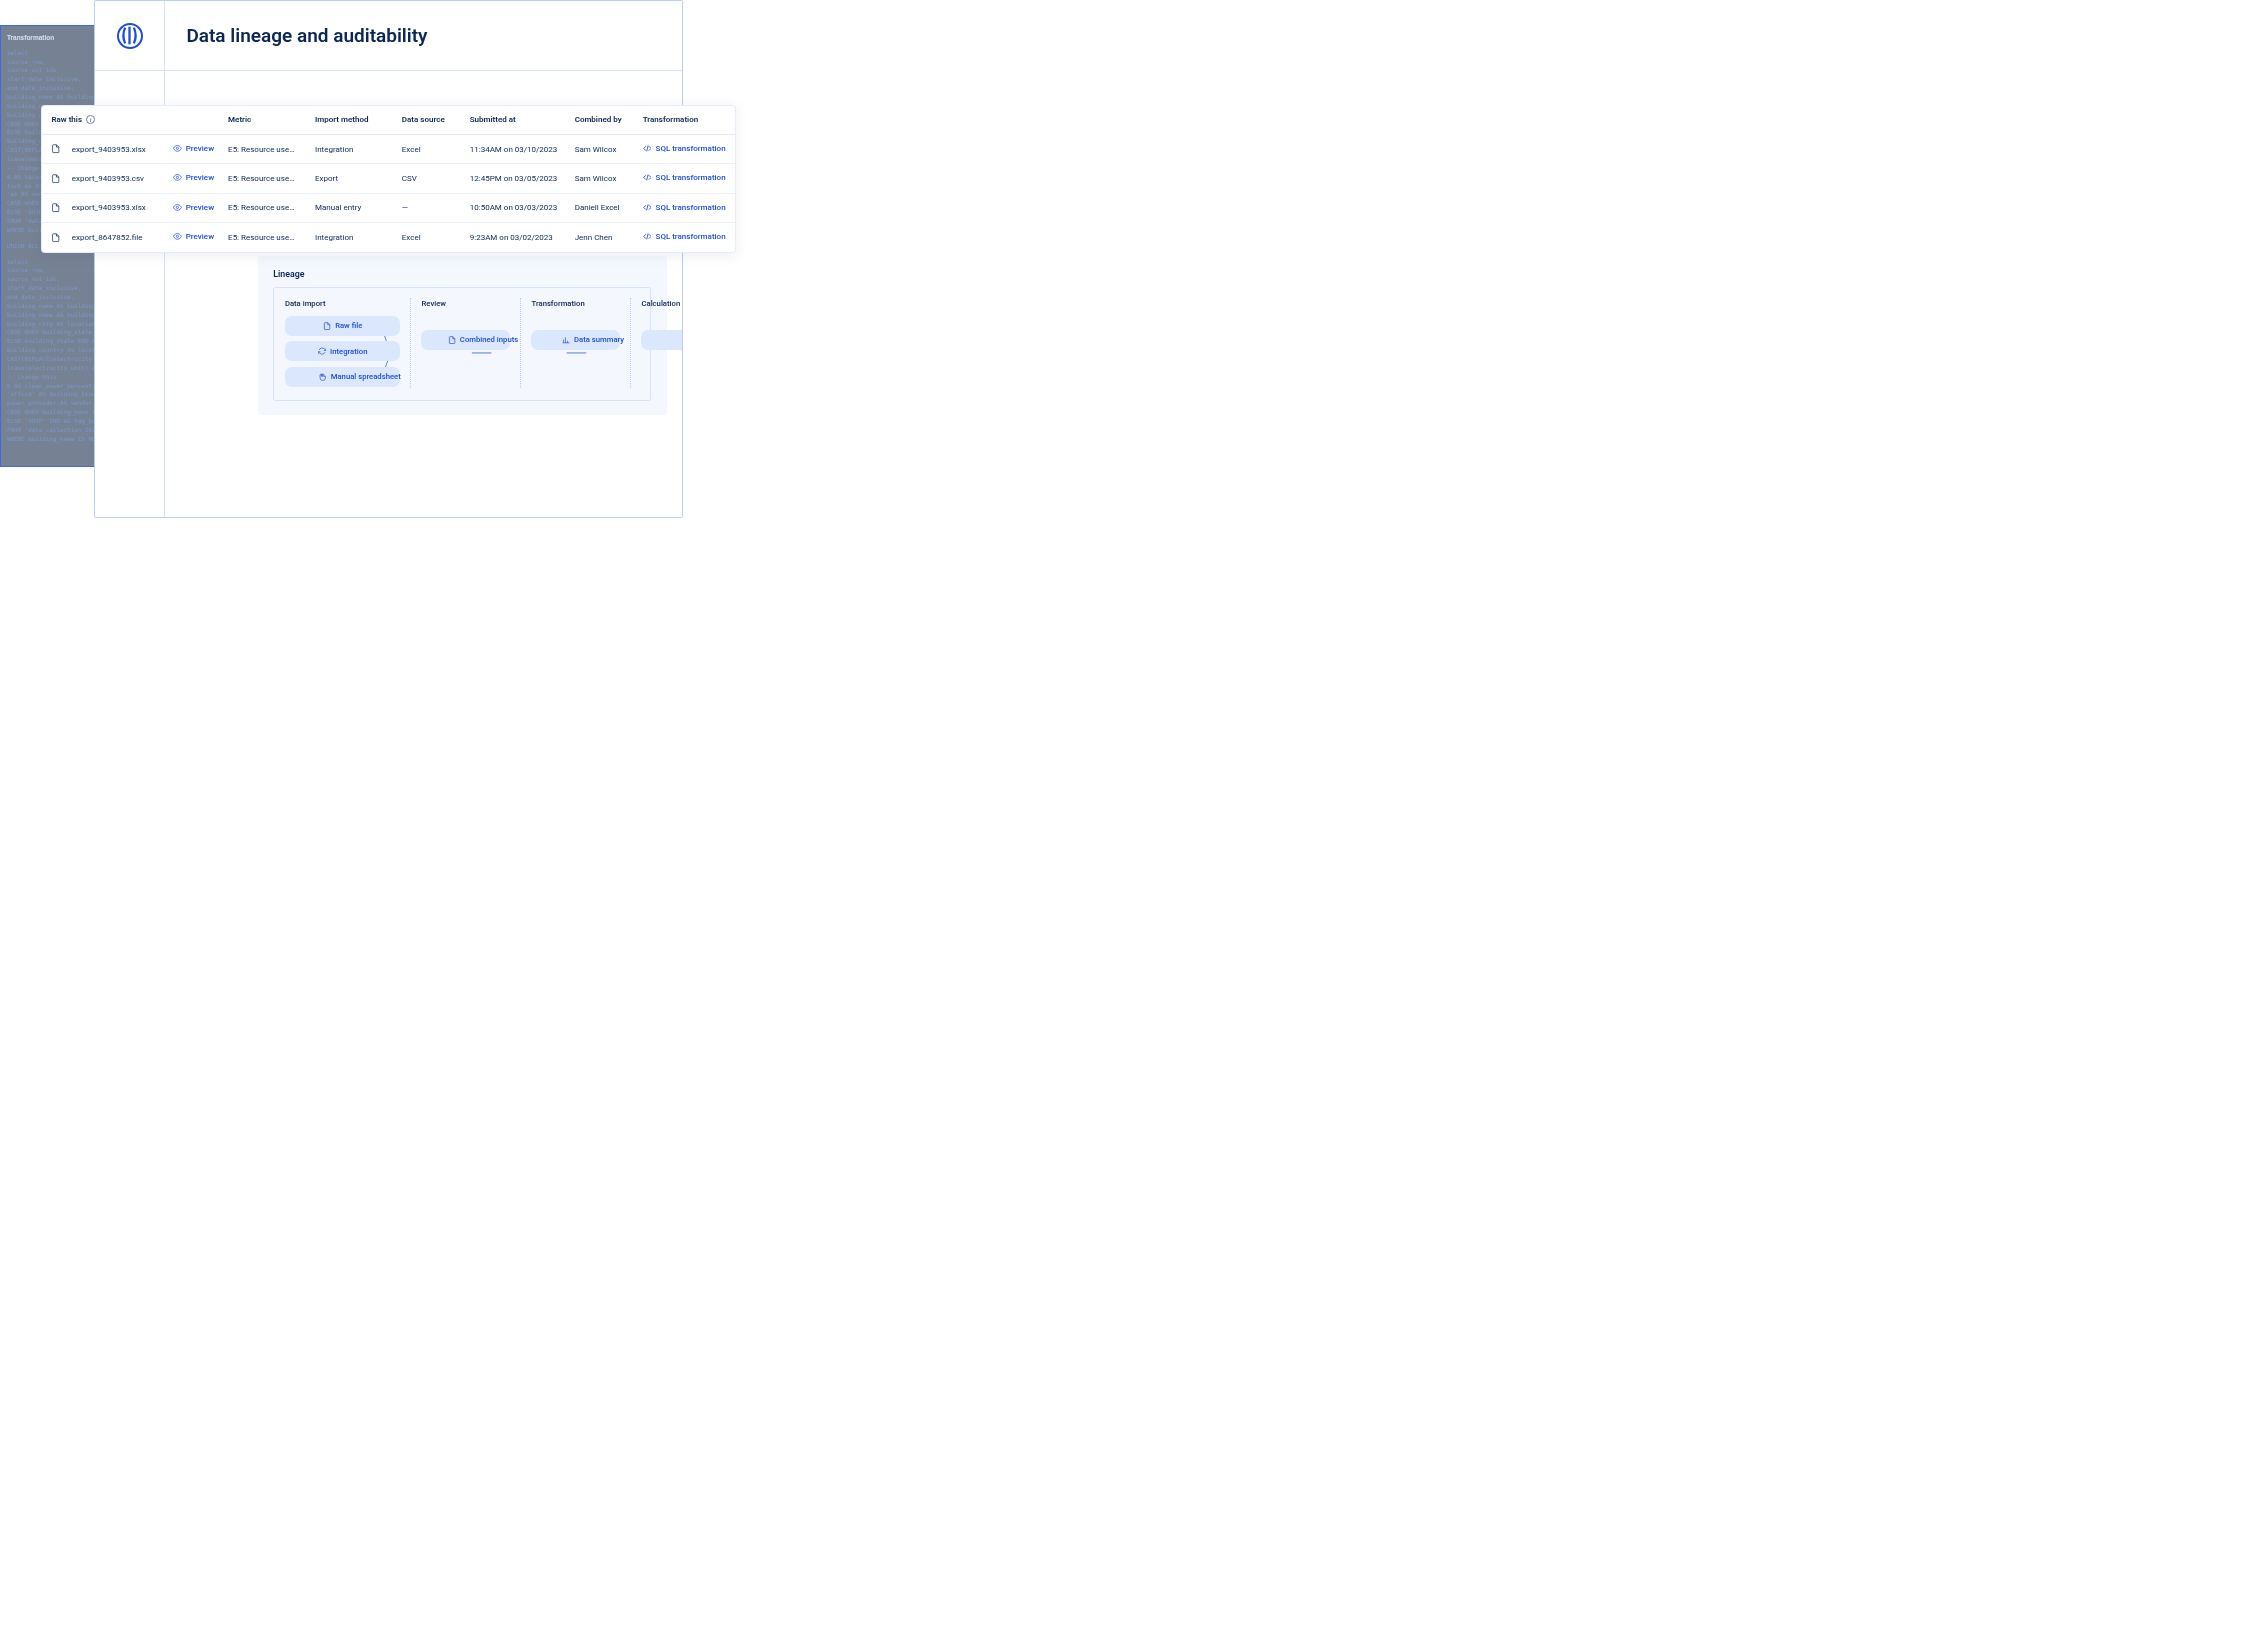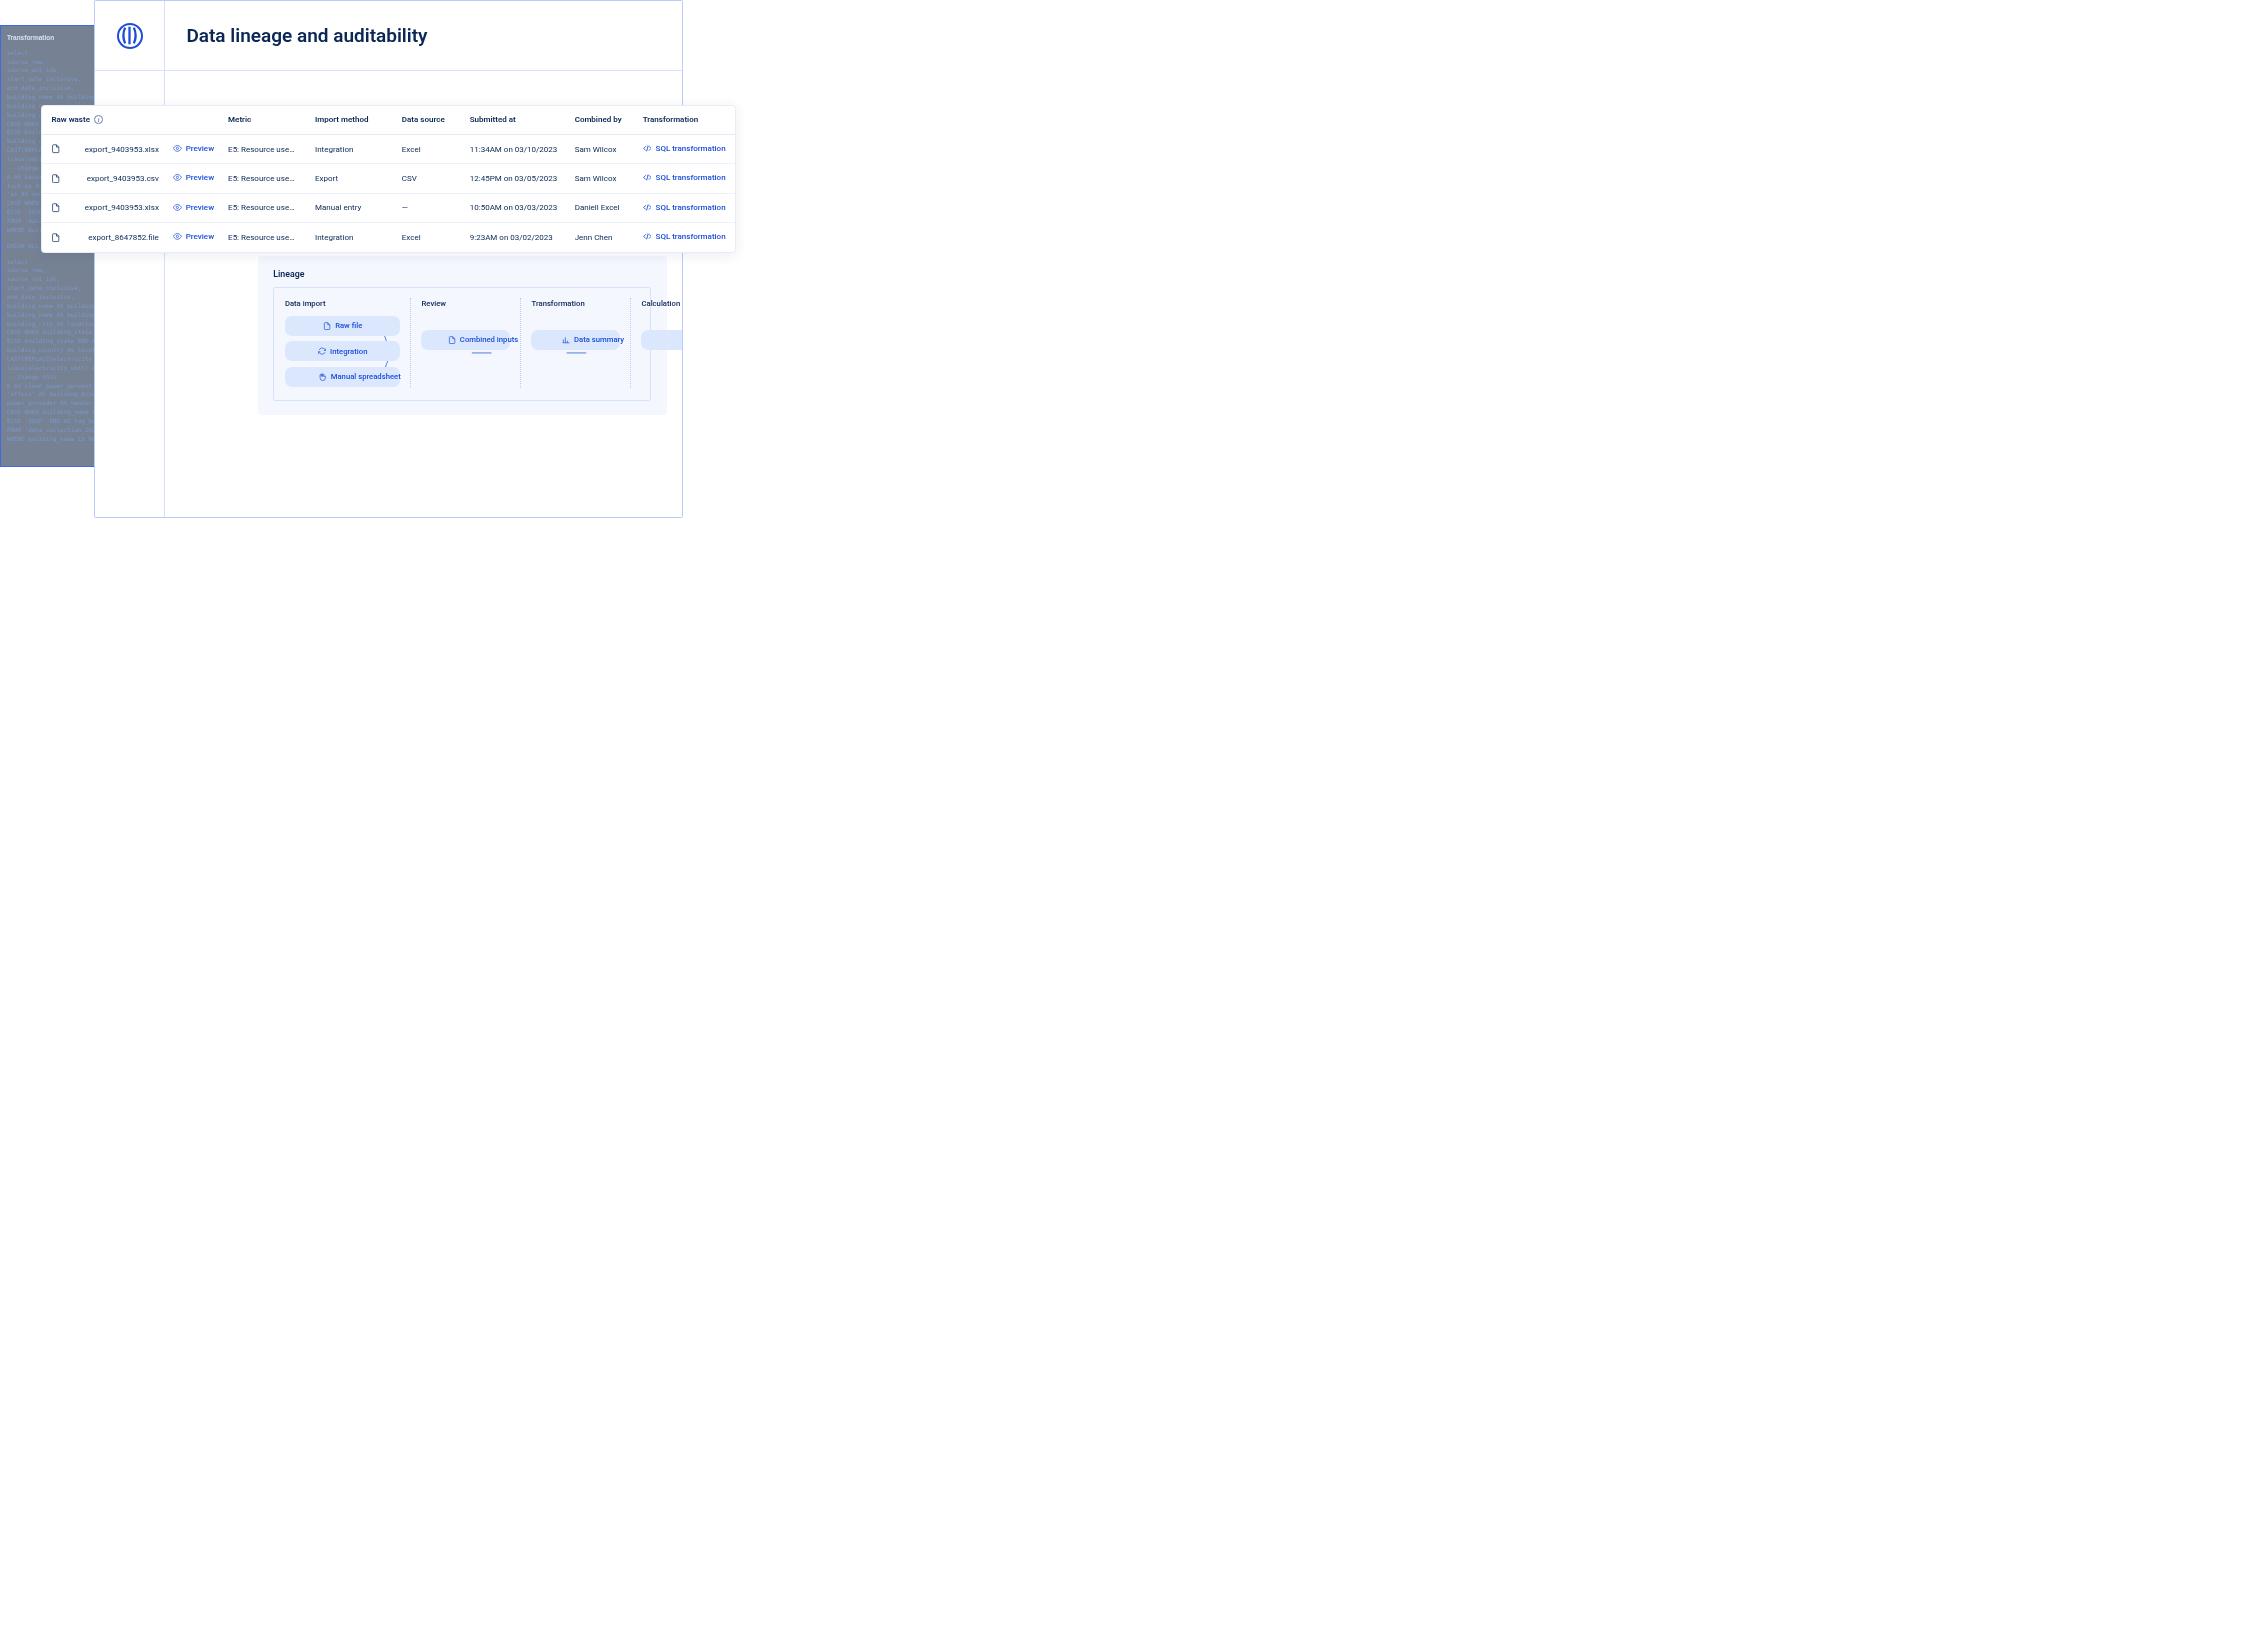--- a/index.html
+++ b/index.html
@@ -229,21 +229,20 @@
       justify-content: center;
       font-size: 5.9px;
       color: #6b7fa8;
       font-style: italic;
       font-family: Georgia, serif;
     }
     .file-cell {
       display: flex;
       align-items: center;
       gap: 11px;
-      justify-content: space-between;
     }
     .file-icon {
       width: 9.4px; height: 9.4px;
     }
     .link-cell {
       display: inline-flex;
       align-items: center;
       gap: 4.1px;
       color: #1d4ed8;
       font-weight: 500;
@@ -408,21 +407,21 @@
     </div>
   </div>
 </div>
 
 <div class="table-card">
   <table class="tbl">
     <thead>
       <tr>
         <th class="col-raw" colspan="2">
           <span class="th-rawdata">
-            <span>Raw waste</span>
+            <span>Raw this</span>
             <span class="info-icon">i</span>
           </span>
         </th>
         <th class="col-metric">Metric</th>
         <th class="col-import">Import method</th>
         <th class="col-source">Data source</th>
         <th class="col-submitted">Submitted at</th>
         <th class="col-by">Combined by</th>
         <th class="col-trans">Transformation</th>
       </tr>

